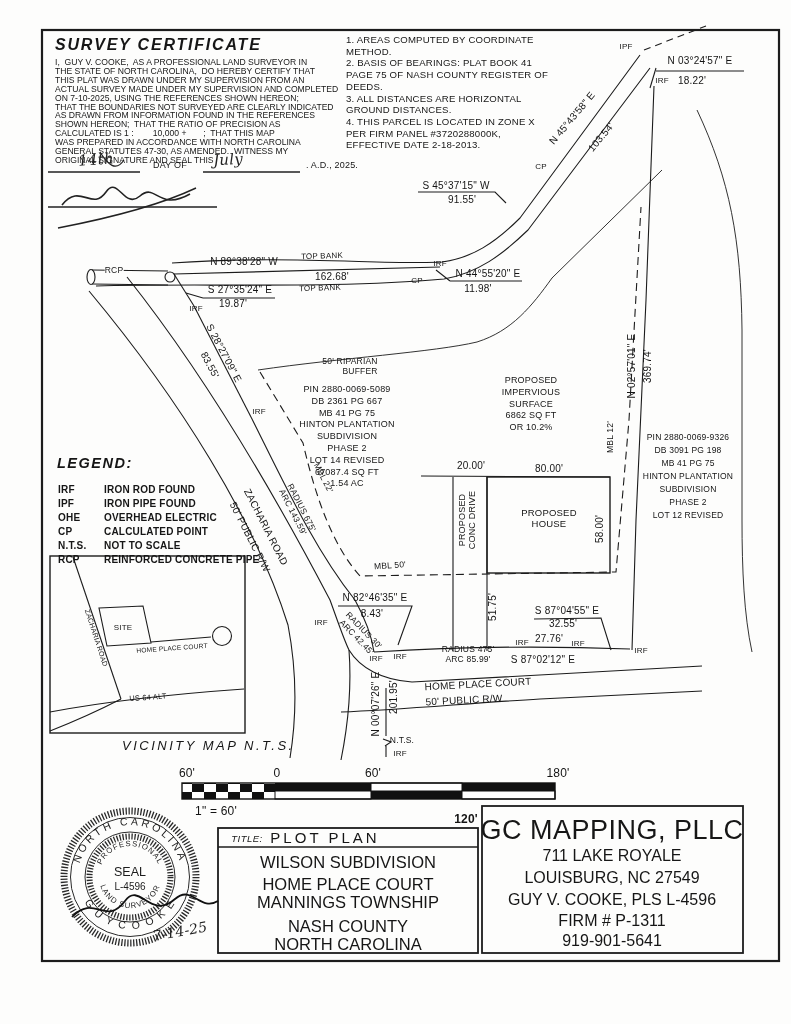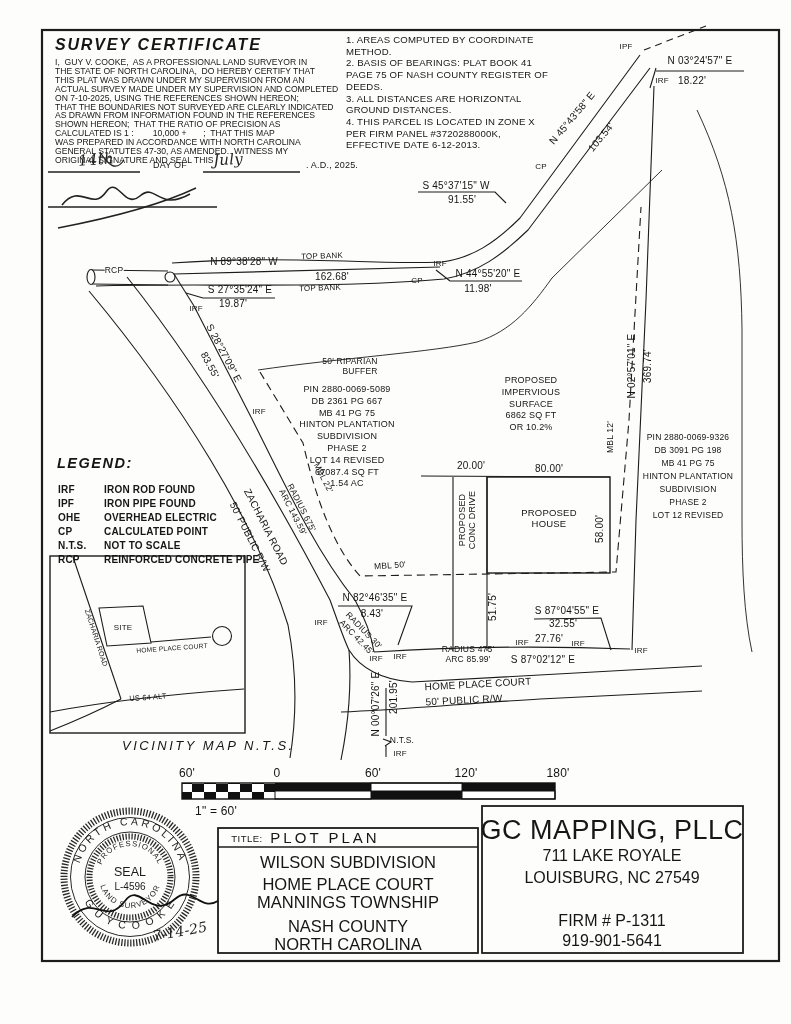--- a/index.html
+++ b/index.html
@@ -165,21 +165,21 @@
 
   <div class="notes">1. AREAS COMPUTED BY COORDINATE
 METHOD.
 2. BASIS OF BEARINGS: PLAT BOOK 41
 PAGE 75 OF NASH COUNTY REGISTER OF
 DEEDS.
 3. ALL DISTANCES ARE HORIZONTAL
 GROUND DISTANCES.
 4. THIS PARCEL IS LOCATED IN ZONE X
 PER FIRM PANEL #3720288000K,
-EFFECTIVE DATE 6-12-2013.</div>
+EFFECTIVE DATE 2-18-2013.</div>
 
   <div class="dl s85" style="left:114px;top:271px;background:#fdfdfc;">RCP</div>
   <div class="dl" style="left:244px;top:262px;">N 89°38'28" W</div>
   <div class="dl" style="left:332px;top:277px;">162.68'</div>
   <div class="dl s8" style="left:322px;top:257px;transform:translate(-50%,-50%) rotate(-2deg);">TOP BANK</div>
   <div class="dl s8" style="left:320px;top:289px;transform:translate(-50%,-50%) rotate(-2deg);">TOP BANK</div>
   <div class="dl" style="left:240px;top:290px;">S 27°35'24" E</div>
   <div class="dl" style="left:233px;top:304px;">19.87'</div>
   <div class="dl s8" style="left:196px;top:309px;">IRF</div>
   <div class="dl" style="left:224px;top:353px;transform:translate(-50%,-50%) rotate(62deg);">S 28°27'09" E</div>
@@ -271,33 +271,34 @@
 
   <div class="dl s8" style="left:123px;top:628px;">SITE</div>
   <div class="dl" style="left:96px;top:638px;font-size:7px;transform:translate(-50%,-50%) rotate(72deg);">ZACHARIA ROAD</div>
   <div class="dl" style="left:172px;top:648px;font-size:6.6px;transform:translate(-50%,-50%) rotate(-4deg);">HOME PLACE COURT</div>
   <div class="dl" style="left:148px;top:698px;font-size:7.5px;transform:translate(-50%,-50%) rotate(-4deg);">US 64 ALT</div>
   <div class="vic-caption" style="left:103px;top:738px;">VICINITY MAP  N.T.S.</div>
 
   <div class="dl s12" style="left:187px;top:774px;">60'</div>
   <div class="dl s12" style="left:277px;top:774px;">0</div>
   <div class="dl s12" style="left:373px;top:774px;">60'</div>
-  <div class="dl s12" style="left:466px;top:774px;">120'</div>
+  <div class="dl s12" style="left:466px;top:820px;font-weight:bold;">120'</div>
   <div class="dl s12" style="left:558px;top:774px;">180'</div>
   <div class="dl s12" style="left:216px;top:812px;">1" = 60'</div>
 
-  <div class="tb-text" style="left:247px;top:838px;font-size:9.5px;letter-spacing:.5px;">TITLE:</div>
+  <div class="tb-text" style="left:247px;top:838px;font-size:9.5px;letter-spacing:.5px;font-style:italic;">TITLE:</div>
   <div class="tb-text" style="left:325px;top:837px;font-size:15px;letter-spacing:3px;">PLOT PLAN</div>
   <div class="tb-text" style="left:348px;top:862px;font-size:16.5px;">WILSON SUBDIVISION</div>
   <div class="tb-text" style="left:348px;top:884px;font-size:16.5px;">HOME PLACE COURT</div>
   <div class="tb-text" style="left:348px;top:902px;font-size:16.5px;">MANNINGS TOWNSHIP</div>
   <div class="tb-text" style="left:348px;top:926px;font-size:16.5px;">NASH COUNTY</div>
   <div class="tb-text" style="left:348px;top:944px;font-size:16.5px;">NORTH CAROLINA</div>
 
   <div class="tb-text" style="left:612px;top:830px;font-size:27px;letter-spacing:.5px;">GC MAPPING, PLLC</div>
   <div class="tb-text" style="left:612px;top:856px;font-size:16px;">711 LAKE ROYALE</div>
   <div class="tb-text" style="left:612px;top:878px;font-size:16px;">LOUISBURG, NC 27549</div>
+  <div class="tb-text" style="left:612px;top:900px;font-size:16px;">GUY V. COOKE, PLS  L-4596</div>
   <div class="tb-text" style="left:612px;top:921px;font-size:16px;">FIRM # P-1311</div>
   <div class="tb-text" style="left:612px;top:941px;font-size:16px;">919-901-5641</div>
 
   <div class="dl hand" style="left:180px;top:932px;font-size:14px;transform:translate(-50%,-50%) rotate(-10deg);">7-14-25</div>
 
 </div>
 
 </body></html>

